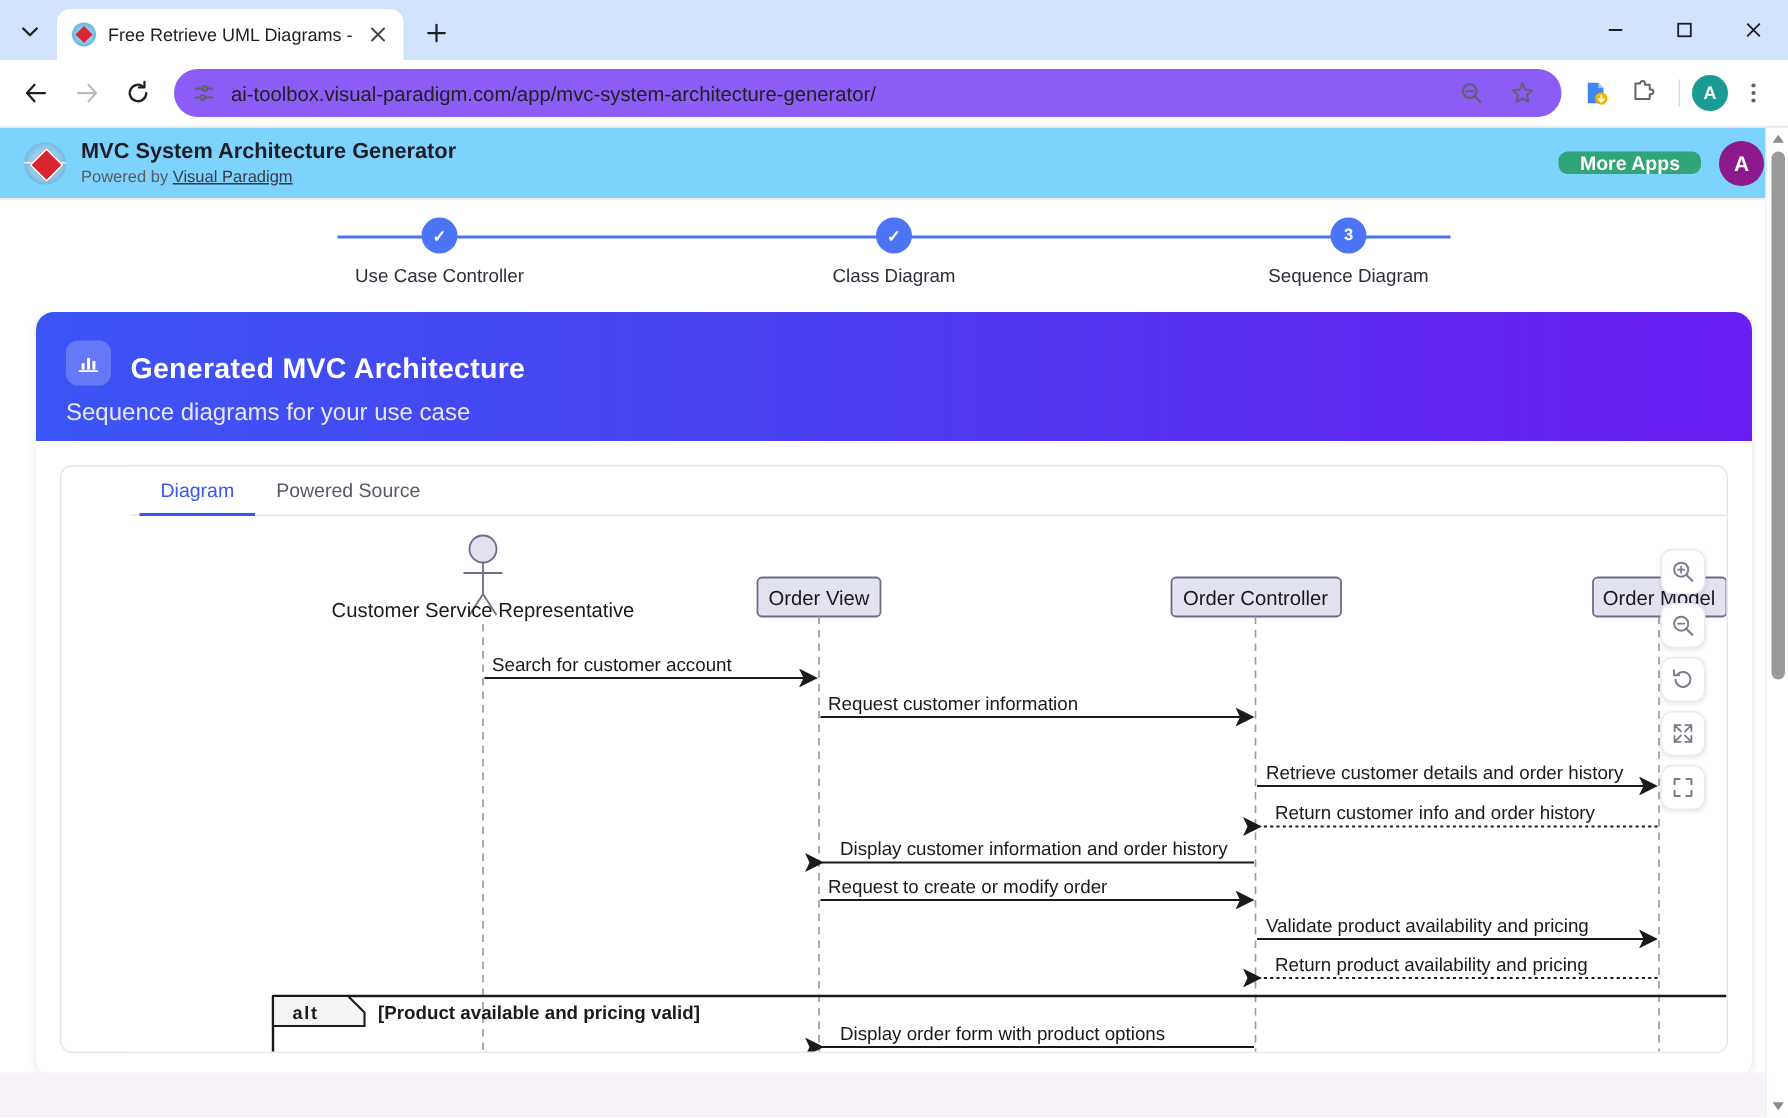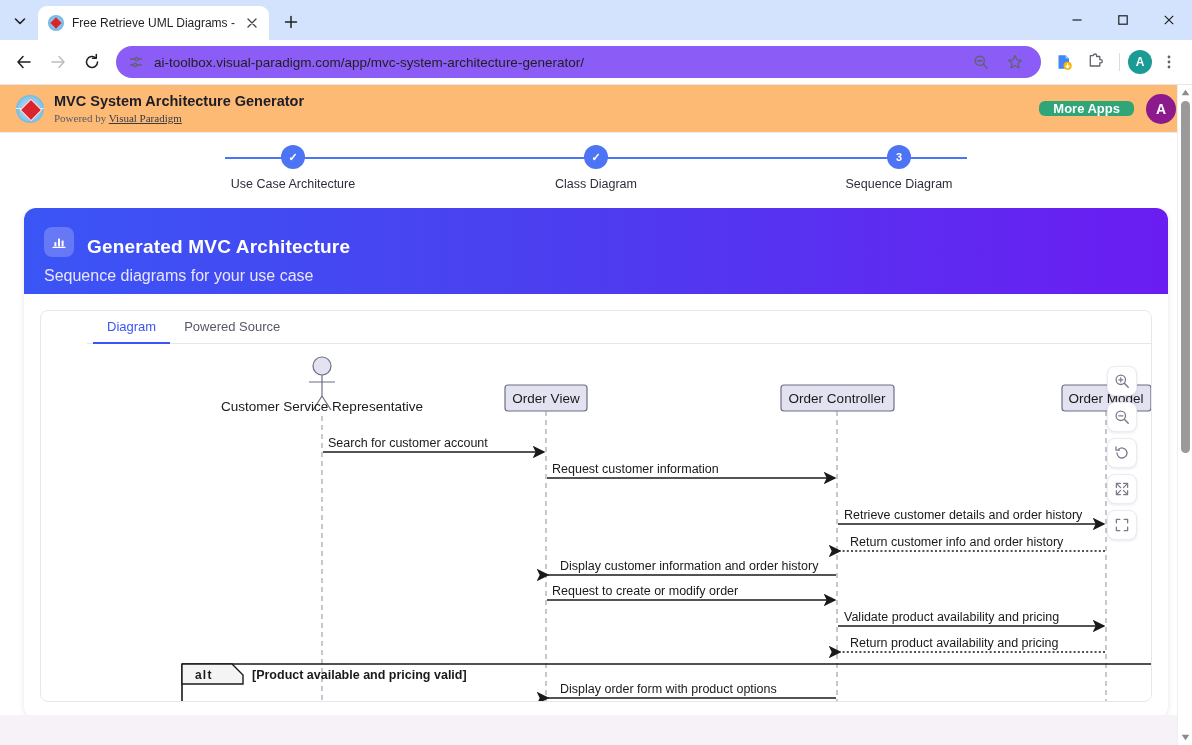--- a/index.html
+++ b/index.html
@@ -127,21 +127,21 @@
   .viewport {
     width: 1192px;
     height: 660px;
     background: #ffffff;
     position: relative;
     overflow: hidden;
   }
 
   .app-header {
     height: 48px;
-    background: #fdba74;
+    background: #7dd3fc;
     border-bottom: 1px solid #eceaf0;
     display: flex; align-items: center;
     padding: 0 16px;
   }
   .vp-logo {
     width: 28px; height: 28px; flex: 0 0 28px;
     border-radius: 50%;
     background: radial-gradient(circle at 50% 50%, #cfe8f7 0%, #8cc8e8 55%, #4a9fd4 100%);
     position: relative; overflow: hidden;
     margin-right: 10px;
@@ -151,21 +151,21 @@
     left: 0; right: 0; top: 13px; height: 1px;
     background: rgba(255,255,255,.8);
   }
   .vp-logo::after {
     content: ""; position: absolute;
     left: 7px; top: 7px; width: 14px; height: 14px;
     background: #d9262e; transform: rotate(45deg);
     border: 1px solid #fff;
   }
   .app-title { font-size: 14.5px; font-weight: bold; color: #1d1d28; line-height: 1.15; }
-  .app-sub { font-size: 11px; color: #5a5a66; margin-top: 2px; font-family: Liberation Serif, serif; }
+  .app-sub { font-size: 11px; color: #5a5a66; margin-top: 2px; }
   .app-sub a { color: #3a3a48; text-decoration: underline; }
   .header-right { margin-left: auto; display: flex; align-items: center; gap: 12px; }
   .more-apps {
     background: #2fa578; color: #fff;
     font-size: 13px; font-weight: bold;
     border: none; border-radius: 6px;
     padding: 0 14px; cursor: pointer;
   }
   .user-av {
     width: 30px; height: 30px; border-radius: 50%;
@@ -428,21 +428,21 @@
         <div class="user-av">A</div>
       </div>
     </div>
 
     <div class="stepper">
       <div class="stepper-inner">
         <div class="step-line"></div>
         <div class="steps">
           <div class="step">
             <div class="step-circle">✓</div>
-            <div class="step-label">Use Case Architecture</div>
+            <div class="step-label">Use Case Controller</div>
           </div>
           <div class="step">
             <div class="step-circle">✓</div>
             <div class="step-label">Class Diagram</div>
           </div>
           <div class="step">
             <div class="step-circle">3</div>
             <div class="step-label">Sequence Diagram</div>
           </div>
         </div>

